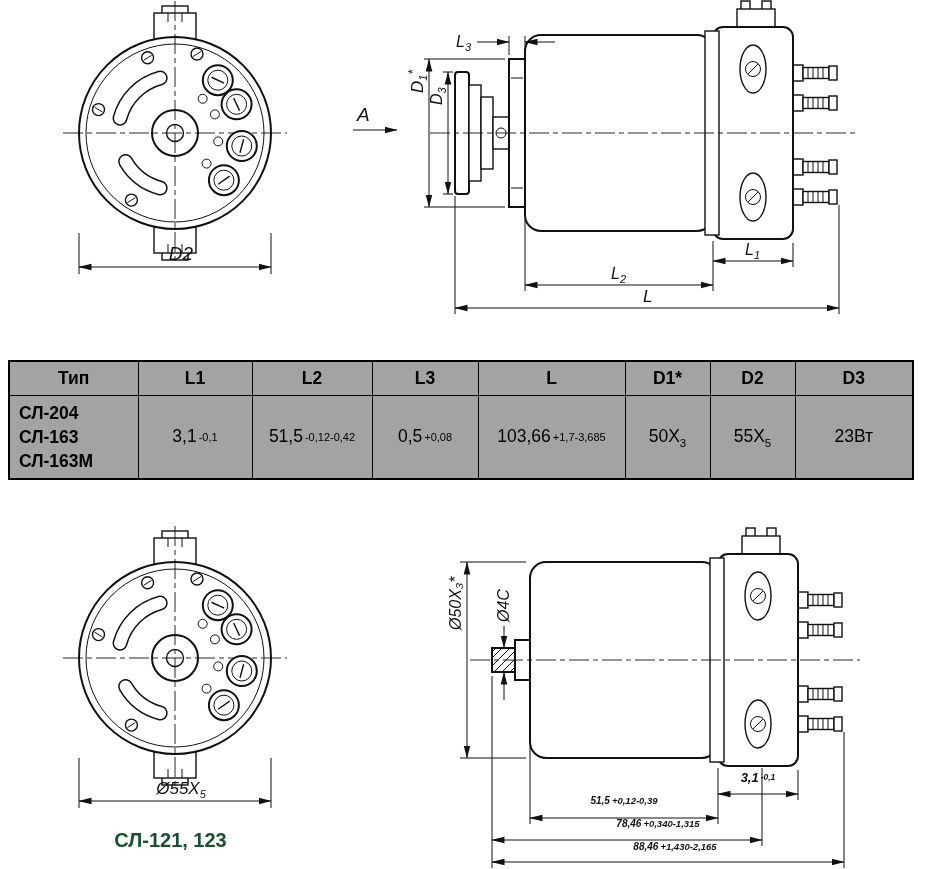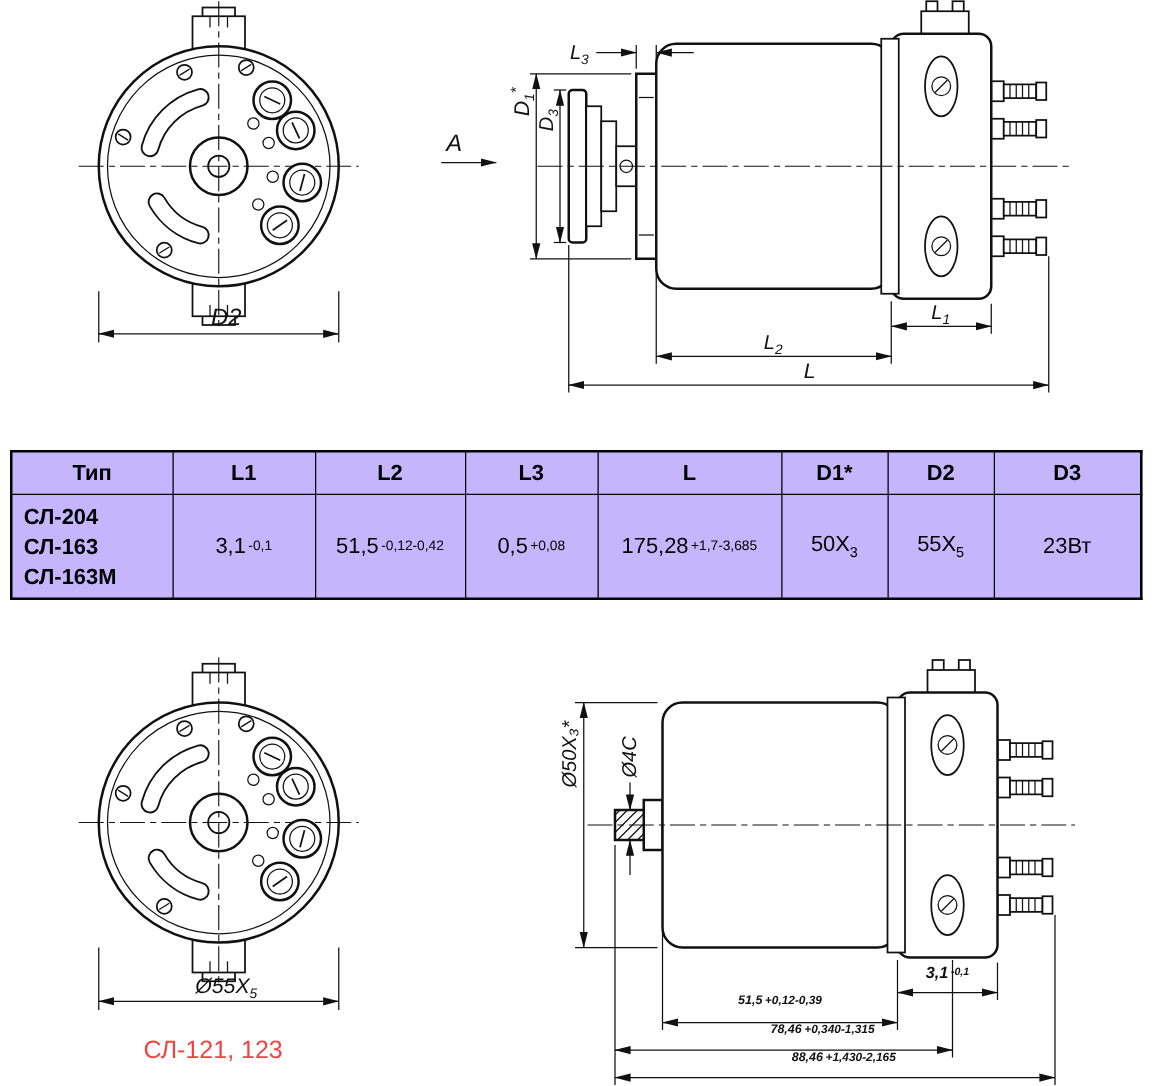--- a/index.html
+++ b/index.html
@@ -12,38 +12,38 @@
   .m{stroke:#111;stroke-width:1.4;fill:none}
   .t{stroke:#111;stroke-width:1;fill:none}
   .ax{stroke:#111;stroke-width:.9;fill:none;stroke-dasharray:20 4 5 4}
   .w{fill:#fff}
   svg text{fill:#111}
   .lab{font-family:"Liberation Sans","DejaVu Sans",sans-serif;font-style:italic}
   .f19{font-size:19px}.f17{font-size:17px}.f16{font-size:16px}
   .ts{font-size:11px}.tsup{font-size:12px}
   
   .spec{position:absolute;left:8px;top:360px;width:904px;border-collapse:collapse;
-        table-layout:fixed;background:#c4b5fd;border:2.5px solid #000}
+        table-layout:fixed;background:#a3a3a3;border:2.5px solid #000}
   .spec th,.spec td{border:1.5px solid #000;text-align:center;vertical-align:middle;
         font-size:17.5px;padding:0;color:#000}
   .spec th{height:34px;font-weight:bold}
   .spec td{height:84px}
   .spec td.type{text-align:left;padding-left:9px;font-weight:bold;line-height:1.38}
   .spec sub{font-size:11.5px}
   .stk{display:inline-flex;margin-left:2px;vertical-align:middle}
   td .stk span{display:block;font-size:11px;height:11.5px;line-height:11.5px;text-align:left}
   
   .dimlab{position:absolute;display:flex;justify-content:center;align-items:center;
           font-style:italic;font-weight:bold;color:#111;white-space:nowrap}
   .dimlab .dv{font-size:10px}
   .dimlab .stk span{display:block;font-size:9.5px;height:9.5px;line-height:9.5px;text-align:left}
   .dimlab.sm .dv{font-size:13px}
   .dimlab.sm .stk span{font-size:8.5px;height:9px;line-height:9px}
   .title{position:absolute;left:68px;top:829px;width:205px;text-align:center;
-         font-weight:normal;font-size:20px;color:#ef4444}
+         font-weight:bold;font-size:20px;color:#14532d}
 </style>
 </head>
 <body>
 
 <div class="page">
 
   <svg width="0" height="0" style="position:absolute">
     <defs>
       <marker id="ar" viewBox="0 0 13 8" refX="12.5" refY="4" markerWidth="13" markerHeight="8" markerUnits="userSpaceOnUse" orient="auto-start-reverse">
         <path d="M0,0.7 L13,4 L0,7.3 Z" fill="#111"></path>
@@ -268,21 +268,21 @@
               <span>-0,1</span>
             </span></td>
         <td><span class="v">51,5</span><span class="stk">
               <span>-0,12</span>
               <span>-0,42</span>
             </span></td>
         <td><span class="v">0,5</span><span class="stk">
               <span>+0,08</span>
               <span></span>
             </span></td>
-        <td><span class="v">175,28</span><span class="stk">
+        <td><span class="v">103,66</span><span class="stk">
               <span>+1,7</span>
               <span>-3,685</span>
             </span></td>
         <td><span class="v">50X</span><sub>3</sub></td>
         <td><span class="v">55X</span><sub>5</sub></td>
         <td><span class="v">23Вт</span></td>
       </tr>
     </tbody>
   </table>
 

